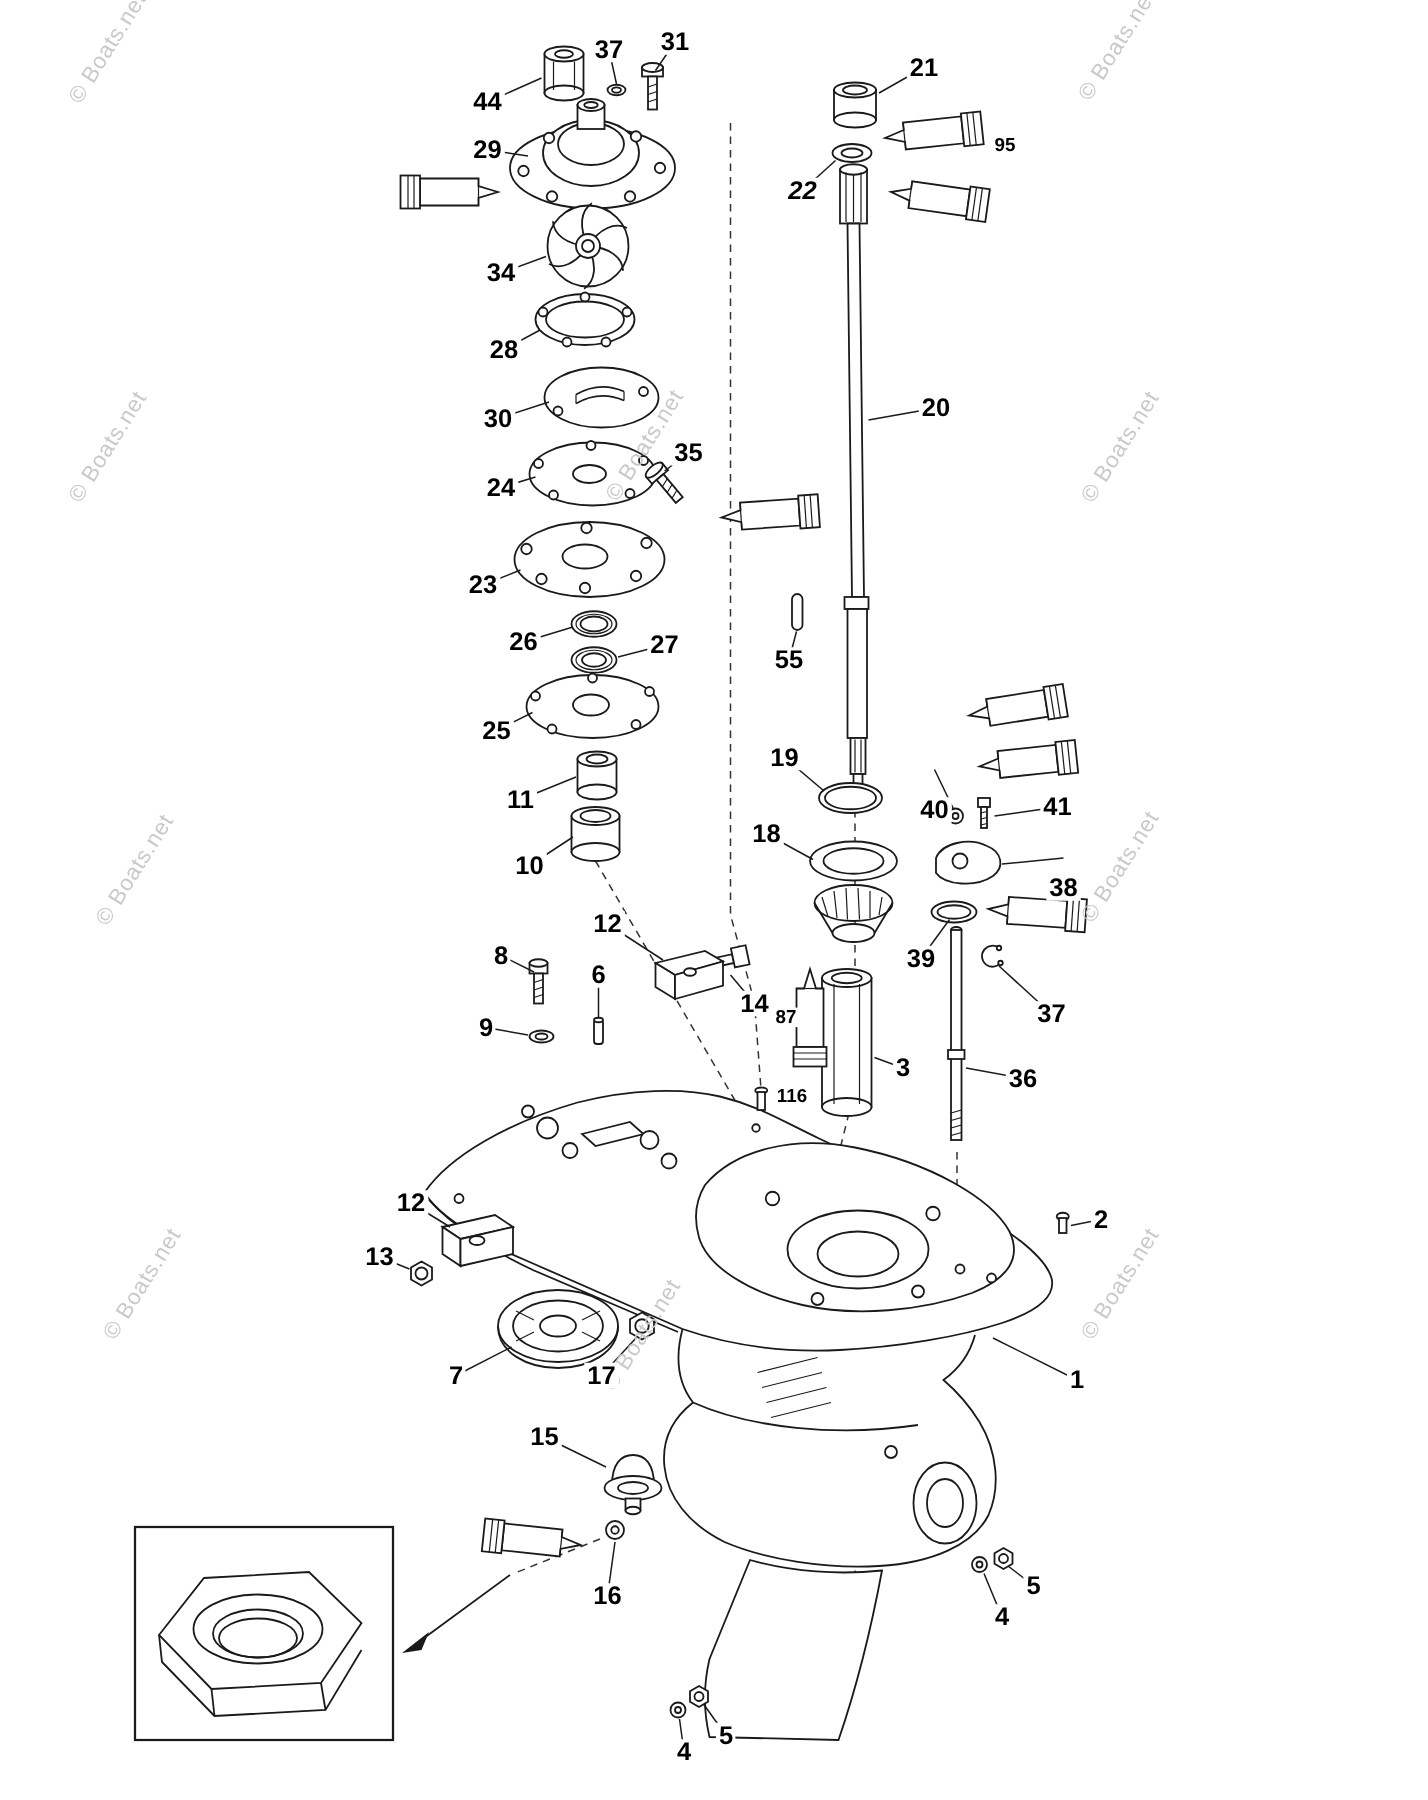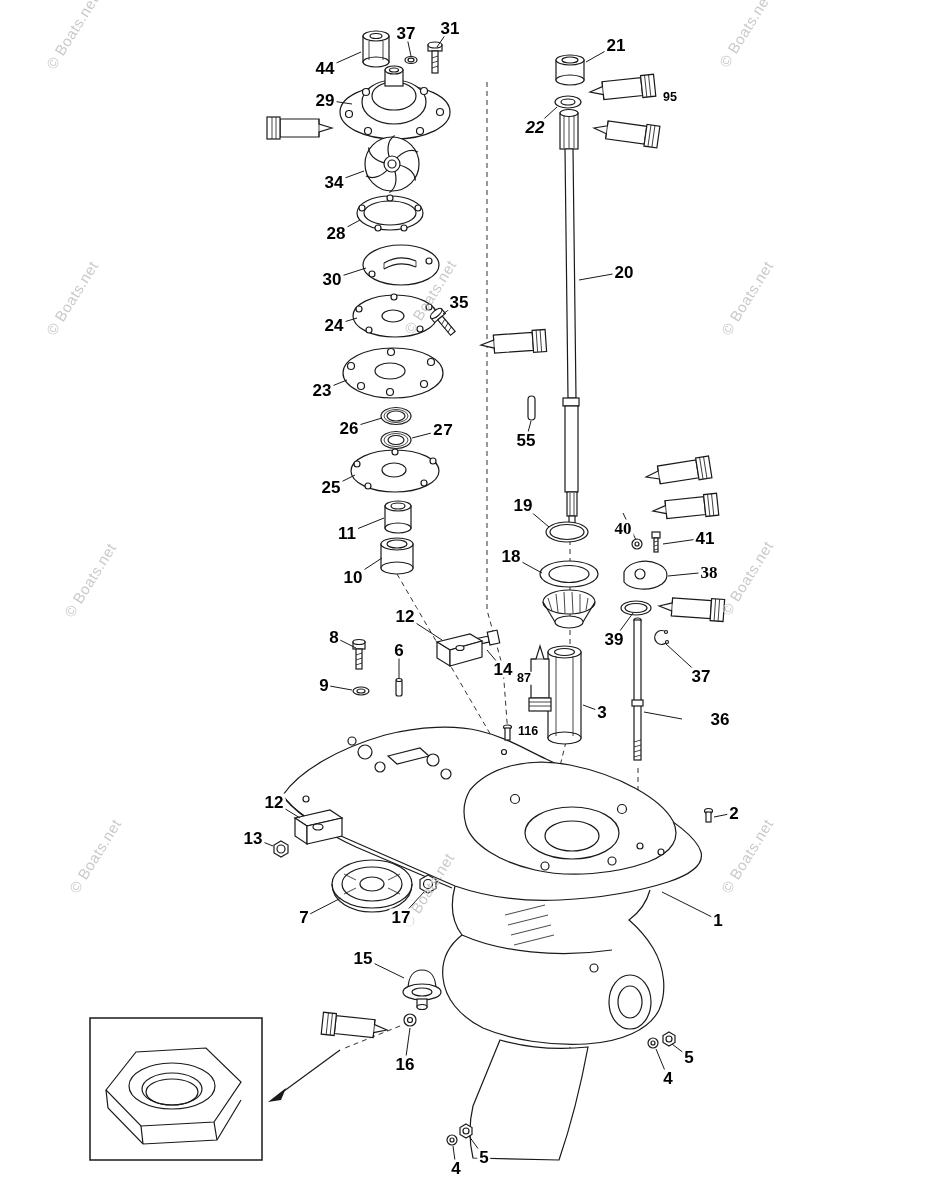--- a/index.html
+++ b/index.html
@@ -484,39 +484,39 @@
       <span class="callout" style="left: 325px; top: 100px;">29</span>
       <span class="callout" style="left: 535px; top: 127px; font-style: italic;">22</span>
       <span class="callout" style="left: 334px; top: 182px;">34</span>
       <span class="callout" style="left: 336px; top: 233px;">28</span>
       <span class="callout" style="left: 332px; top: 279px;">30</span>
       <span class="callout" style="left: 334px; top: 325px;">24</span>
       <span class="callout" style="left: 459px; top: 302px;">35</span>
       <span class="callout" style="left: 624px; top: 272px;">20</span>
       <span class="callout" style="left: 322px; top: 390px;">23</span>
       <span class="callout" style="left: 349px; top: 428px;">26</span>
-      <span class="callout" style="left: 443px; top: 430px; font-family: Liberation Mono, monospace;">27</span>
+      <span class="callout" style="left: 443px; top: 430px;">27</span>
       <span class="callout" style="left: 526px; top: 440px;">55</span>
       <span class="callout" style="left: 331px; top: 487px;">25</span>
       <span class="callout" style="left: 347px; top: 533px;">11</span>
       <span class="callout" style="left: 523px; top: 505px;">19</span>
       <span class="callout" style="left: 353px; top: 577px;">10</span>
-      <span class="callout" style="left: 623px; top: 528px; font-family: Liberation Serif, serif;">40</span>
+      <span class="callout" style="left: 623px; top: 540px;">40</span>
       <span class="callout" style="left: 705px; top: 538px;">41</span>
       <span class="callout" style="left: 511px; top: 556px;">18</span>
-      <span class="callout" style="left: 709px; top: 572px; font-family: Liberation Serif, serif;">38</span>
+      <span class="callout" style="left: 709px; top: 592px;">38</span>
       <span class="callout" style="left: 405px; top: 616px;">12</span>
       <span class="callout" style="left: 614px; top: 639px;">39</span>
       <span class="callout" style="left: 701px; top: 676px;">37</span>
       <span class="callout" style="left: 334px; top: 637px;">8</span>
       <span class="callout" style="left: 503px; top: 669px;">14</span>
       <span class="callout" style="left: 399px; top: 650px;">6</span>
       <span class="callout" style="left: 324px; top: 685px;">9</span>
       <span class="callout" style="left: 602px; top: 712px;">3</span>
-      <span class="callout" style="left: 720px; top: 719px;">36</span>
+      <span class="callout" style="left: 682px; top: 719px;">36</span>
       <span class="callout" style="left: 274px; top: 802px;">12</span>
       <span class="callout" style="left: 734px; top: 813px;">2</span>
       <span class="callout" style="left: 253px; top: 838px;">13</span>
       <span class="callout" style="left: 304px; top: 917px;">7</span>
       <span class="callout" style="left: 401px; top: 917px;">17</span>
       <span class="callout" style="left: 718px; top: 920px;">1</span>
       <span class="callout" style="left: 363px; top: 958px;">15</span>
       <span class="callout" style="left: 405px; top: 1064px;">16</span>
       <span class="callout" style="left: 689px; top: 1057px;">5</span>
       <span class="callout" style="left: 668px; top: 1078px;">4</span>

